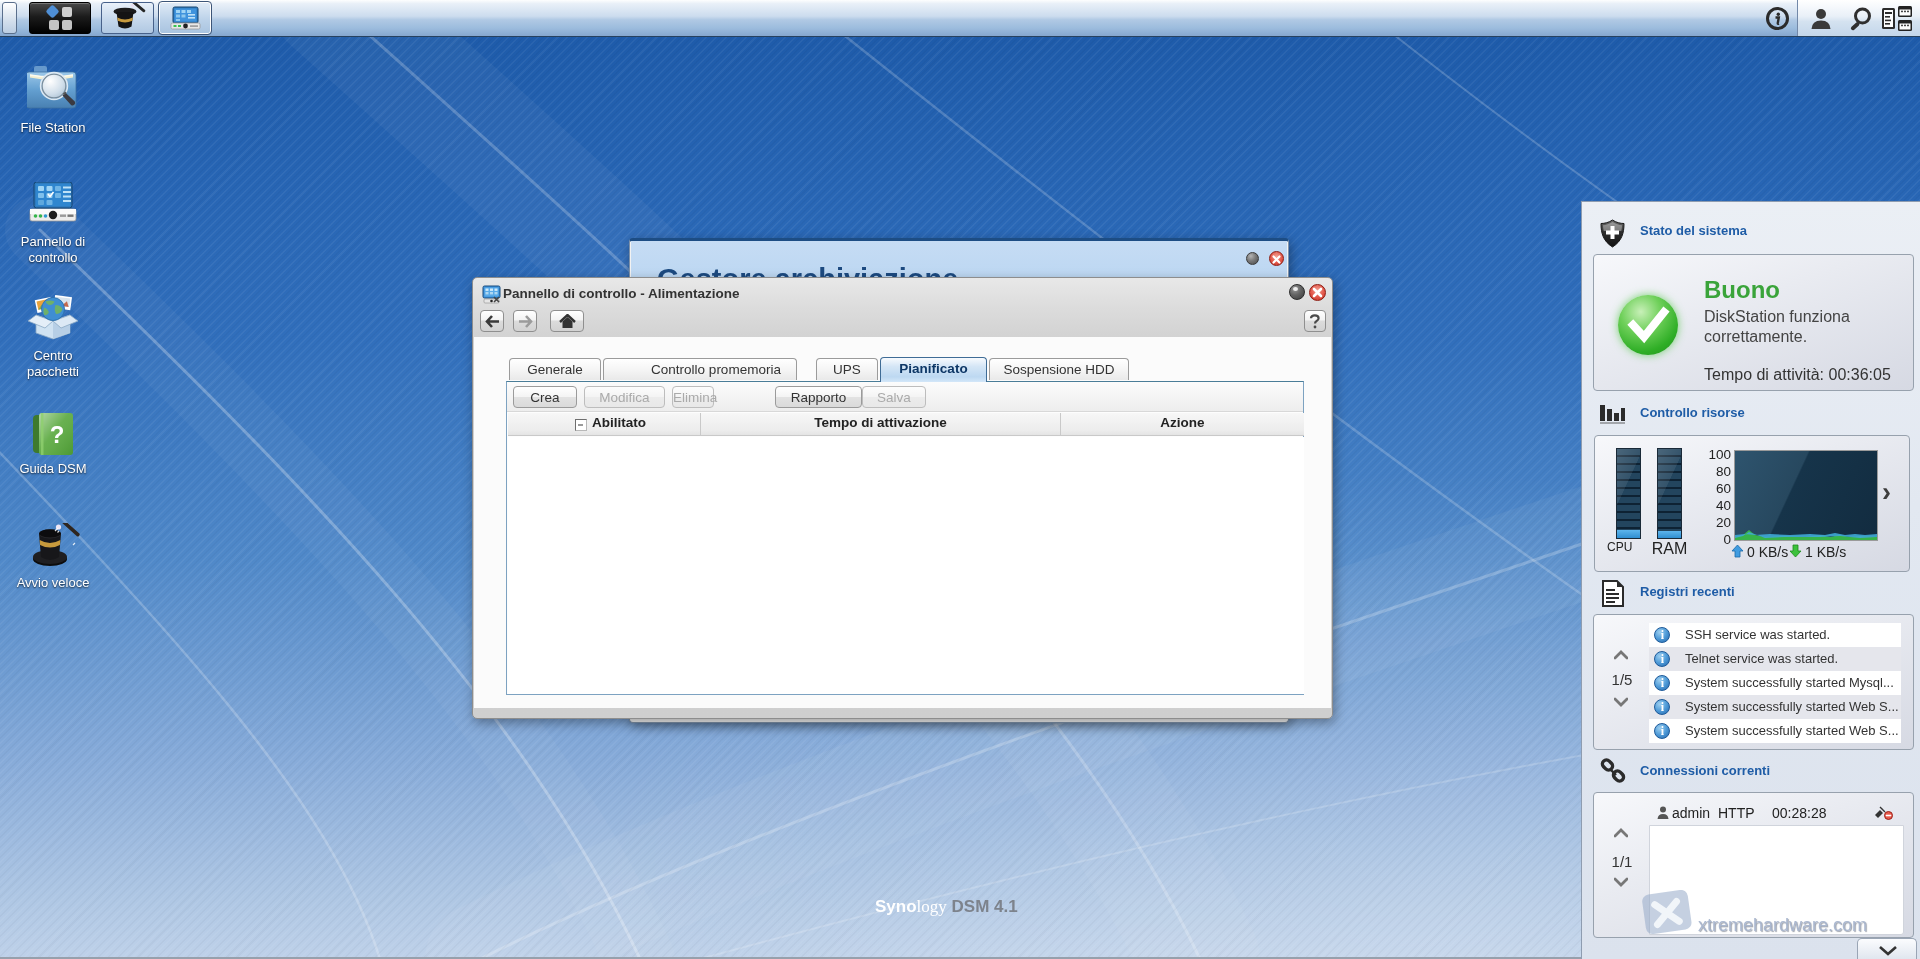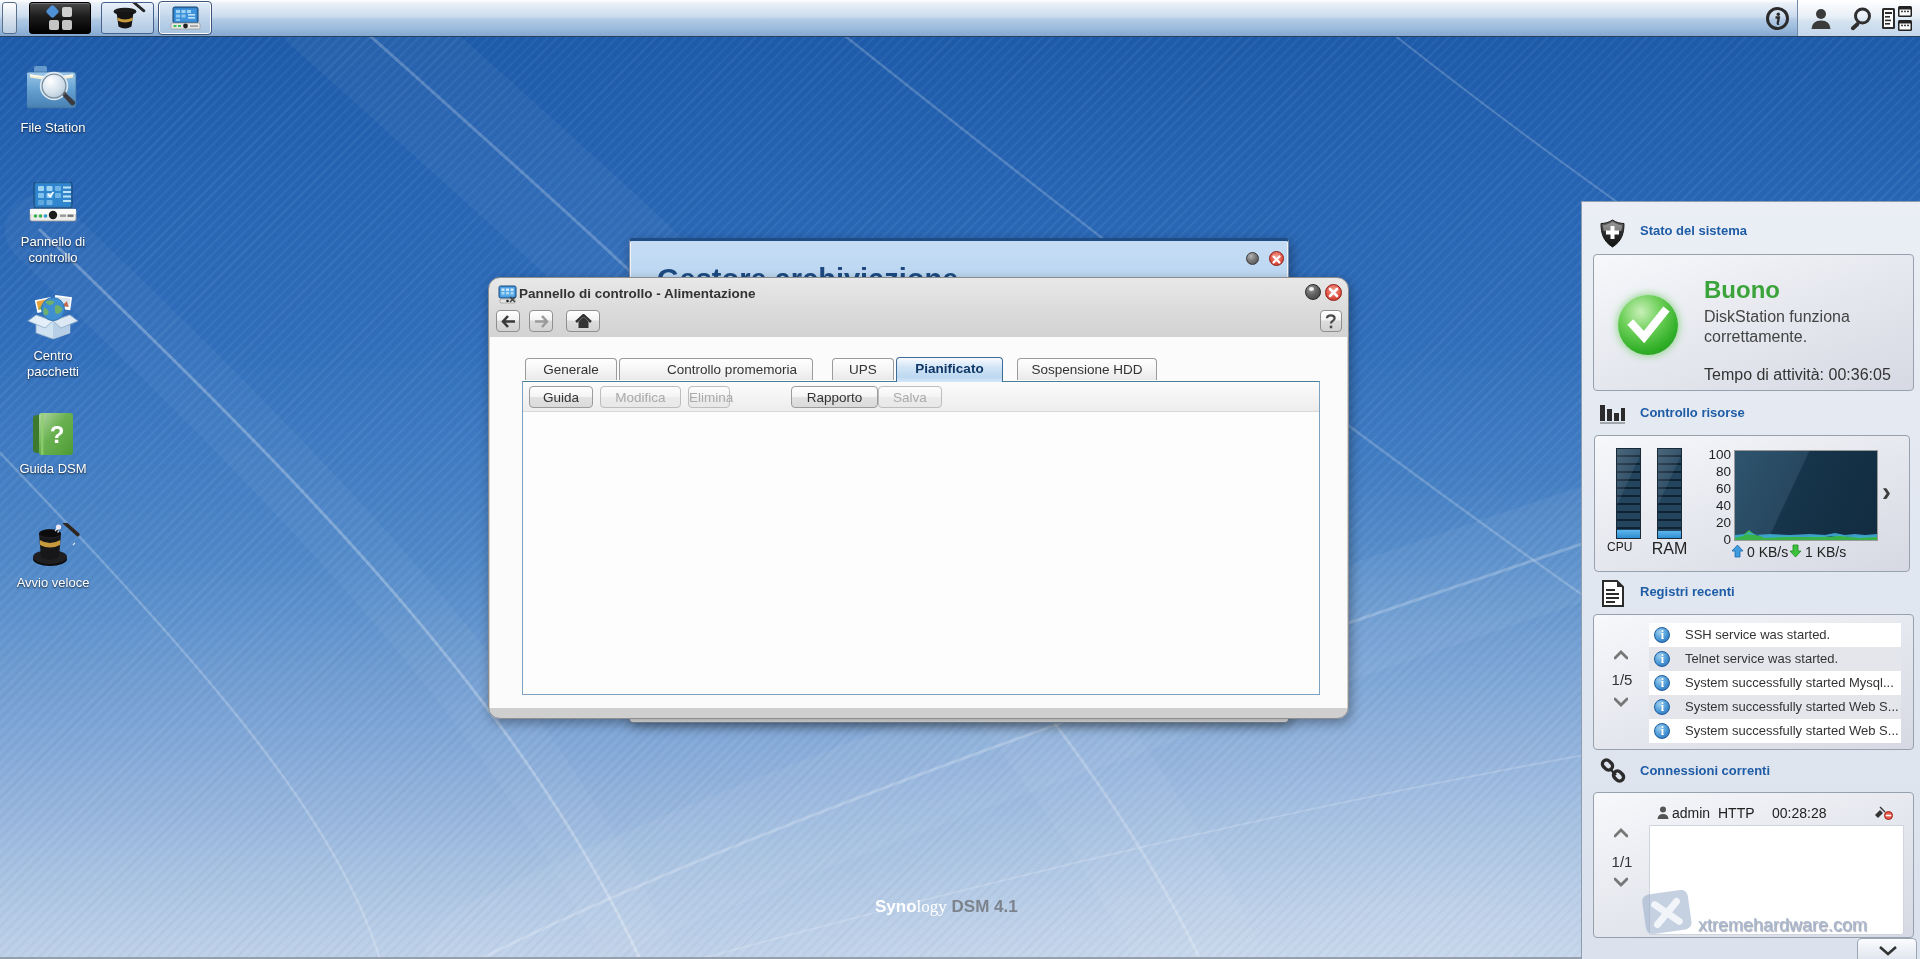--- a/index.html
+++ b/index.html
@@ -15,21 +15,21 @@
   border-bottom:1px solid #27425f; }
 .tbtn { position:absolute; top:2px; height:32px; border-radius:3px; }
 .icnlbl { position:absolute; color:#fff; font-size:13px; text-align:center; text-shadow:0 1px 2px rgba(0,0,0,0.8); line-height:16px; }
 .win { position:absolute; box-shadow: 2px 4px 12px rgba(0,0,0,0.35); }
 #bgwin { left:629px; top:238px; width:660px; height:485px; border-radius:4px;
   background:#f2f2f2; border:1px solid #7e91a8; border-top:3px solid #1d4d84;
   }
 #bgwin .tbar { position:absolute; left:1px; top:0px; right:1px; height:60px;
   background: linear-gradient(to bottom, #c6dcf4 0, #b6d4f1 100%); }
 #bgwin .btitle { position:absolute; left:27px; top:22px; font-size:29px; font-weight:bold; color:#1c4a80; letter-spacing:0px; }
-#fgwin { left:488px; top:277px; width:861px; height:442px; border-radius:12px;
+#fgwin { left:472px; top:277px; width:861px; height:442px; border-radius:5px;
   background: linear-gradient(to bottom, #e8e8e8 0, #dcdcdc 30px, #d2d2d2 60px, #cfcfcf 100%);
   border:1px solid #8d8d8d; }
 #sidebar { position:absolute; left:1581px; top:201px; width:339px; height:758px;
   background: linear-gradient(to bottom, #ebeff5 0, #e2e8f1 40%, #dbe2ed 100%);
   border-left:1px solid #8e9cb0; border-top:1px solid #8e9cb0; }
 .shead { position:absolute; color:#1e5ca6; font-size:13px; font-weight:bold; }
 .navb { position:absolute; top:32px; width:24px; height:22px; border-radius:4px; border:1px solid #8f8f8f;
   background: linear-gradient(to bottom, #ffffff 0%, #f3f3f3 45%, #dcdcdc 50%, #d2d2d2 100%);
   display:flex; align-items:center; justify-content:center; }
 #fgcontent { position:absolute; left:1px; top:59px; width:857px; height:371px; background:#fbfbfb; }
@@ -342,29 +342,42 @@
         <circle cx="6" cy="13" r="1.4" fill="#4a4a4a"></circle>
       </svg>
   </div>
 
   <div id="fgcontent">
 
     <div class="tab" style="left:35px;width:92px;">Generale</div>
     <div class="tab" style="left:129px;width:194px;padding-left:32px;">Controllo promemoria acustico</div>
     <div class="tab" style="left:342px;width:62px;">UPS</div>
     <div class="tab sel" style="left:406px;width:107px;">Pianificato</div>
-    <div class="tab" style="left:515px;width:140px;margin-left:12px;">Sospensione HDD</div>
+    <div class="tab" style="left:515px;width:140px;">Sospensione HDD</div>
 
     <div id="fgpanel">
       <div id="fgtoolbar">
-        <div class="pbtn" style="left:6px;width:64px;">Guida</div>
+        <div class="pbtn" style="left:6px;width:64px;">Crea</div>
         <div class="pbtn dis" style="left:77px;width:81px;">Modifica</div>
         <div class="pbtn dis" style="left:165px;width:42px;">Elimina</div>
         <div class="pbtn" style="left:248px;width:87px;margin-left:20px;">Rapporto</div>
         <div class="pbtn dis" style="left:342px;width:64px;margin-left:13px;">Salva</div>
+      </div>
+      <div id="fgtable">
+        <div id="fgthead">
+          <div style="position:absolute;left:0;top:0;width:193px;height:100%;border-right:1px solid #c9c9c9;">
+            <span style="position:absolute;left:67px;top:6px;width:12px;height:12px;border-top:1px solid #6e6e6e;border-left:1px solid #6e6e6e;border-right:1px solid #b8b8b8;border-bottom:1px solid #b8b8b8;background:#fff;">
+                <span style="position:absolute;left:2px;top:4px;width:5px;height:2px;background:#9a9a9a;"></span>
+              </span>
+            <span style="position:absolute;left:84px;top:2px;font-weight:bold;">Abilitato</span>
+          </div>
+          <div style="position:absolute;left:193px;top:0;width:360px;height:100%;border-right:1px solid #c9c9c9;text-align:center;"><span style="position:relative;top:2px;font-weight:bold;">Tempo di attivazione</span></div>
+          <div style="position:absolute;left:553px;top:0;width:243px;height:100%;text-align:center;"><span style="position:relative;top:2px;font-weight:bold;">Azione</span></div>
+        </div>
+        <div id="fgtbody"></div>
       </div>
     </div>
   </div>
 </div>
 
 <div id="sidebar">
 
   <svg style="position:absolute;left:18px;top:17px;" width="25" height="29" viewBox="0 0 25 29">
     <defs>
         <linearGradient id="shld" x1="0" y1="0" x2="0" y2="1">

